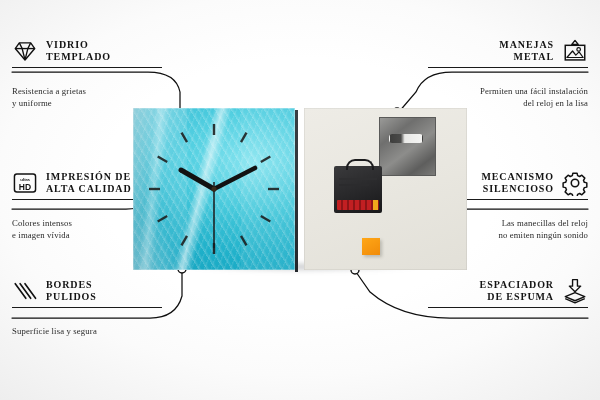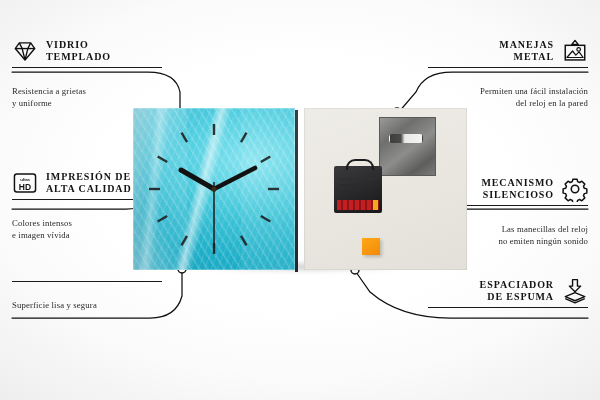--- a/index.html
+++ b/index.html
@@ -40,21 +40,21 @@
 
   .f1{left:12px;top:38px;width:150px;}
   .f1 .rule{width:150px;}
   .f2{left:12px;top:170px;width:150px;}
   .f2 .rule{width:150px;}
   .f3{left:12px;top:278px;width:150px;}
   .f3 .rule{width:150px;}
 
   .f4{right:12px;top:38px;width:160px;}
   .f4 .rule{width:160px;margin-left:auto;}
-  .f5{right:12px;top:176px;width:160px;}
+  .f5{right:12px;top:170px;width:160px;}
   .f5 .rule{width:160px;margin-left:auto;}
   .f6{right:12px;top:278px;width:160px;}
   .f6 .rule{width:160px;margin-left:auto;}
 
   
   #wires{position:absolute;left:0;top:0;width:600px;height:400px;pointer-events:none;}
 
   
   #product{position:absolute;left:133px;top:108px;width:334px;height:165px;}
   #shadow{
@@ -192,20 +192,34 @@
         <span>IMPRESIÓN DE</span><br><span>ALTA CALIDAD</span>
       </span>
     </div>
     <div class="rule"></div>
     <div class="sub">
       <span>Colores intensos</span><br><span>e imagen vívida</span>
     </div>
   </div>
 
   <div class="feat left f3">
+    <div class="row">
+      <span class="ico">
+        <svg viewBox="0 0 32 32">
+            <g fill="none" stroke="#111" stroke-width="2" stroke-linecap="round">
+          <path d="M4 7 L17 25"></path>
+              <path d="M10 7 L23 25"></path>
+              <path d="M16 7 L29 25"></path>
+        </g>
+          </svg>
+      </span>
+      <span class="ttl">
+        <span>BORDES</span><br><span>PULIDOS</span>
+      </span>
+    </div>
     <div class="rule"></div>
     <div class="sub">
       <span>Superficie lisa y segura</span>
     </div>
   </div>
 
   <div class="feat right f4">
     <div class="row">
       <span class="ttl">
         <span>MANEJAS</span><br><span>METAL</span>
@@ -214,21 +228,21 @@
         <svg viewBox="0 0 32 32">
           <path d="M16 3 L12 8 H20 Z" fill="none" stroke="#111" stroke-width="1.6" stroke-linejoin="round"></path>
           <rect x="4" y="9" width="24" height="18" fill="none" stroke="#111" stroke-width="1.8"></rect>
           <path d="M6 24 L13 16 L17 21 L21 17 L26 24 Z" fill="none" stroke="#111" stroke-width="1.5" stroke-linejoin="round"></path>
           <circle cx="20.5" cy="14" r="2.2" fill="none" stroke="#111" stroke-width="1.5"></circle>
         </svg>
       </span>
     </div>
     <div class="rule"></div>
     <div class="sub">
-      <span>Permiten una fácil instalación</span><br><span>del reloj en la pared</span>
+      <span>Permiten una fácil instalación</span><br><span>del reloj en la lisa</span>
     </div>
   </div>
 
   <div class="feat right f5">
     <div class="row">
       <span class="ttl">
         <span>MECANISMO</span><br><span>SILENCIOSO</span>
       </span>
       <span class="ico">
         <svg viewBox="0 0 32 32">

